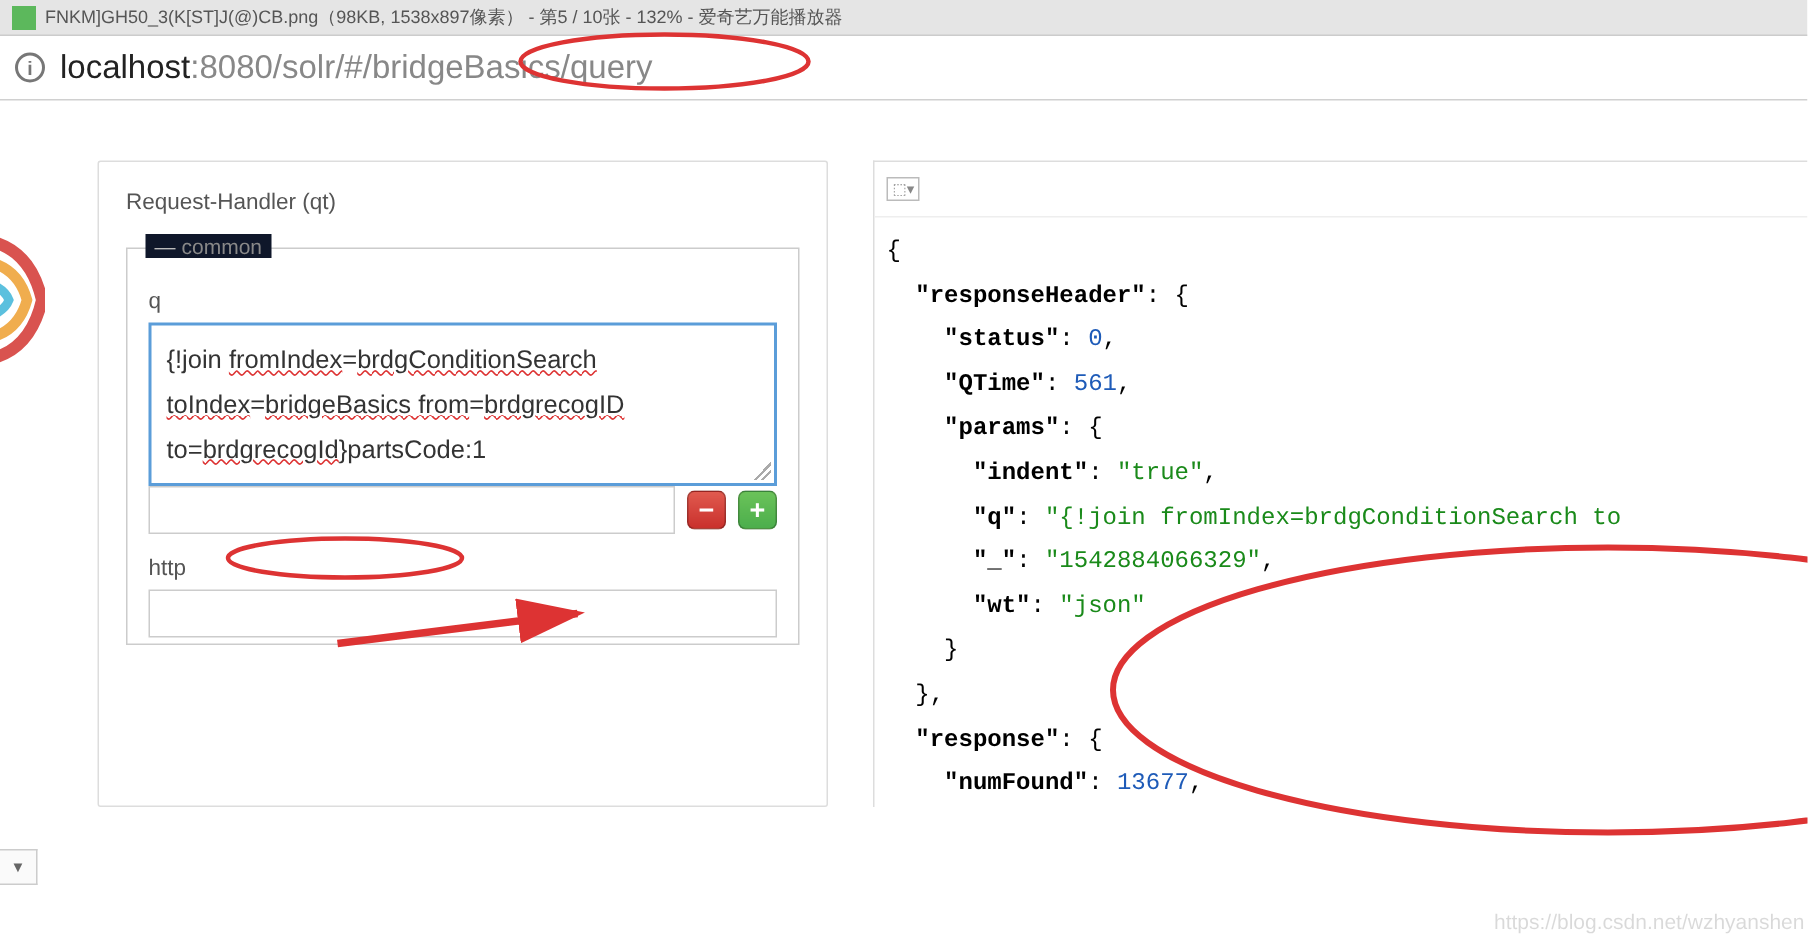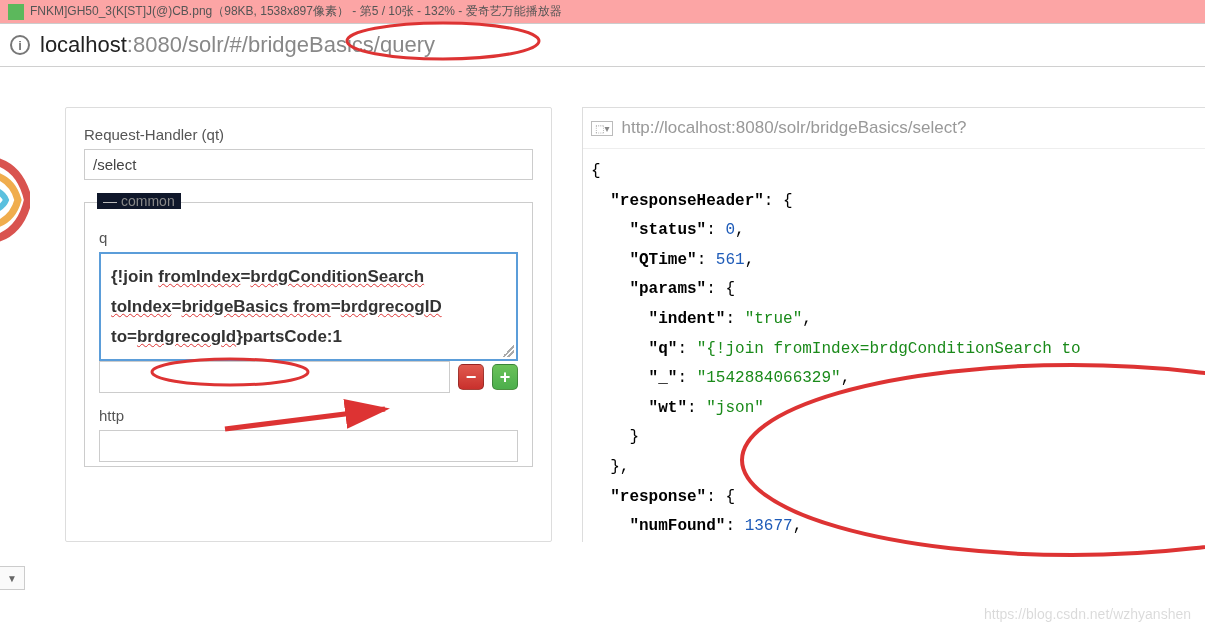--- a/index.html
+++ b/index.html
@@ -7,21 +7,21 @@
       font-family: Arial, sans-serif;
       font-size: 14px;
       color: #333;
       background: #fff;
       width: 1205px;
       height: 630px;
       overflow: hidden;
       position: relative;
     }
     .titlebar {
-      background: #fca5a5;
+      background: #e5e5e5;
       border-bottom: 1px solid #ccc;
       padding: 3px 8px;
       font-size: 12px;
       color: #555;
       display: flex;
       align-items: center;
       gap: 6px;
     }
     .titlebar-icon {
       width: 16px;
@@ -129,21 +129,20 @@
     .q-display {
       width: 100%;
       min-height: 108px;
       border: 2px solid #5b9dd9;
       padding: 8px 10px;
       font-size: 17px;
       color: #333;
       line-height: 1.75;
       position: relative;
       background: #fff;
-      font-weight: bold;
     }
     .q-display .wavy {
       text-decoration-line: underline;
       text-decoration-style: wavy;
       text-decoration-color: #d33;
       text-decoration-thickness: 1px;
     }
     .resize-handle {
       position: absolute;
       right: 2px;
@@ -217,21 +216,21 @@
       line-height: 1.85;
       white-space: pre;
       padding: 8px 6px 0 8px;
       color: #000;
     }
     .json-output .k { font-weight: bold; }
     .json-output .num { color: #1e5bb8; }
     .json-output .str { color: #1a8a1a; }
     .watermark {
       position: absolute;
-      right: 14px;
+      right: 2px;
       bottom: 8px;
       color: rgba(0,0,0,0.15);
       font-size: 14px;
     }
     
     .anno {
       position: absolute;
       pointer-events: none;
     }
     .ellipse1 { left: 343px; top: 20px; width: 200px; height: 42px; }
@@ -261,21 +260,20 @@
 </svg>
 
 <div class="dropdown-frag">
   <span>▼</span>
 </div>
 
 <div class="content">
 
   <div class="left-panel">
     <div class="field-label">Request-Handler (qt)</div>
-    <input class="text-input" value="/select" style="">
 
     <div class="fieldset-box">
       <span class="fieldset-legend">common</span>
 
       <div class="q-label">q</div>
       <div class="q-display">
         <span>{!join </span><span class="wavy">fromIndex</span><span>=</span><span class="wavy">brdgConditionSearch</span><br><span class="wavy">toIndex</span><span>=</span><span class="wavy">bridgeBasics from</span><span>=</span><span class="wavy">brdgrecogID</span><br><span> to=</span><span class="wavy">brdgrecogId</span><span>}partsCode:1</span>
         <div class="resize-handle"></div>
       </div>
 
@@ -286,21 +284,20 @@
       </div>
 
       <div class="sort-label">http</div>
       <input class="sort-input" value="" style="">
     </div>
   </div>
 
   <div class="right-panel">
     <div class="url-bar">
       <span class="link-icon">⬚▾</span>
-      <span>http://localhost:8080/solr/bridgeBasics/select?</span>
     </div>
     <div class="json-output"><span>{</span>
   <span class="k">"responseHeader"</span>: {
     <span class="k">"status"</span>: <span class="num">0</span>,
     <span class="k">"QTime"</span>: <span class="num">561</span>,
     <span class="k">"params"</span>: {
       <span class="k">"indent"</span>: <span class="str">"true"</span>,
       <span class="k">"q"</span>: <span class="str">"{!join fromIndex=brdgConditionSearch to</span>
       <span class="k">"_"</span>: <span class="str">"1542884066329"</span>,
       <span class="k">"wt"</span>: <span class="str">"json"</span>

